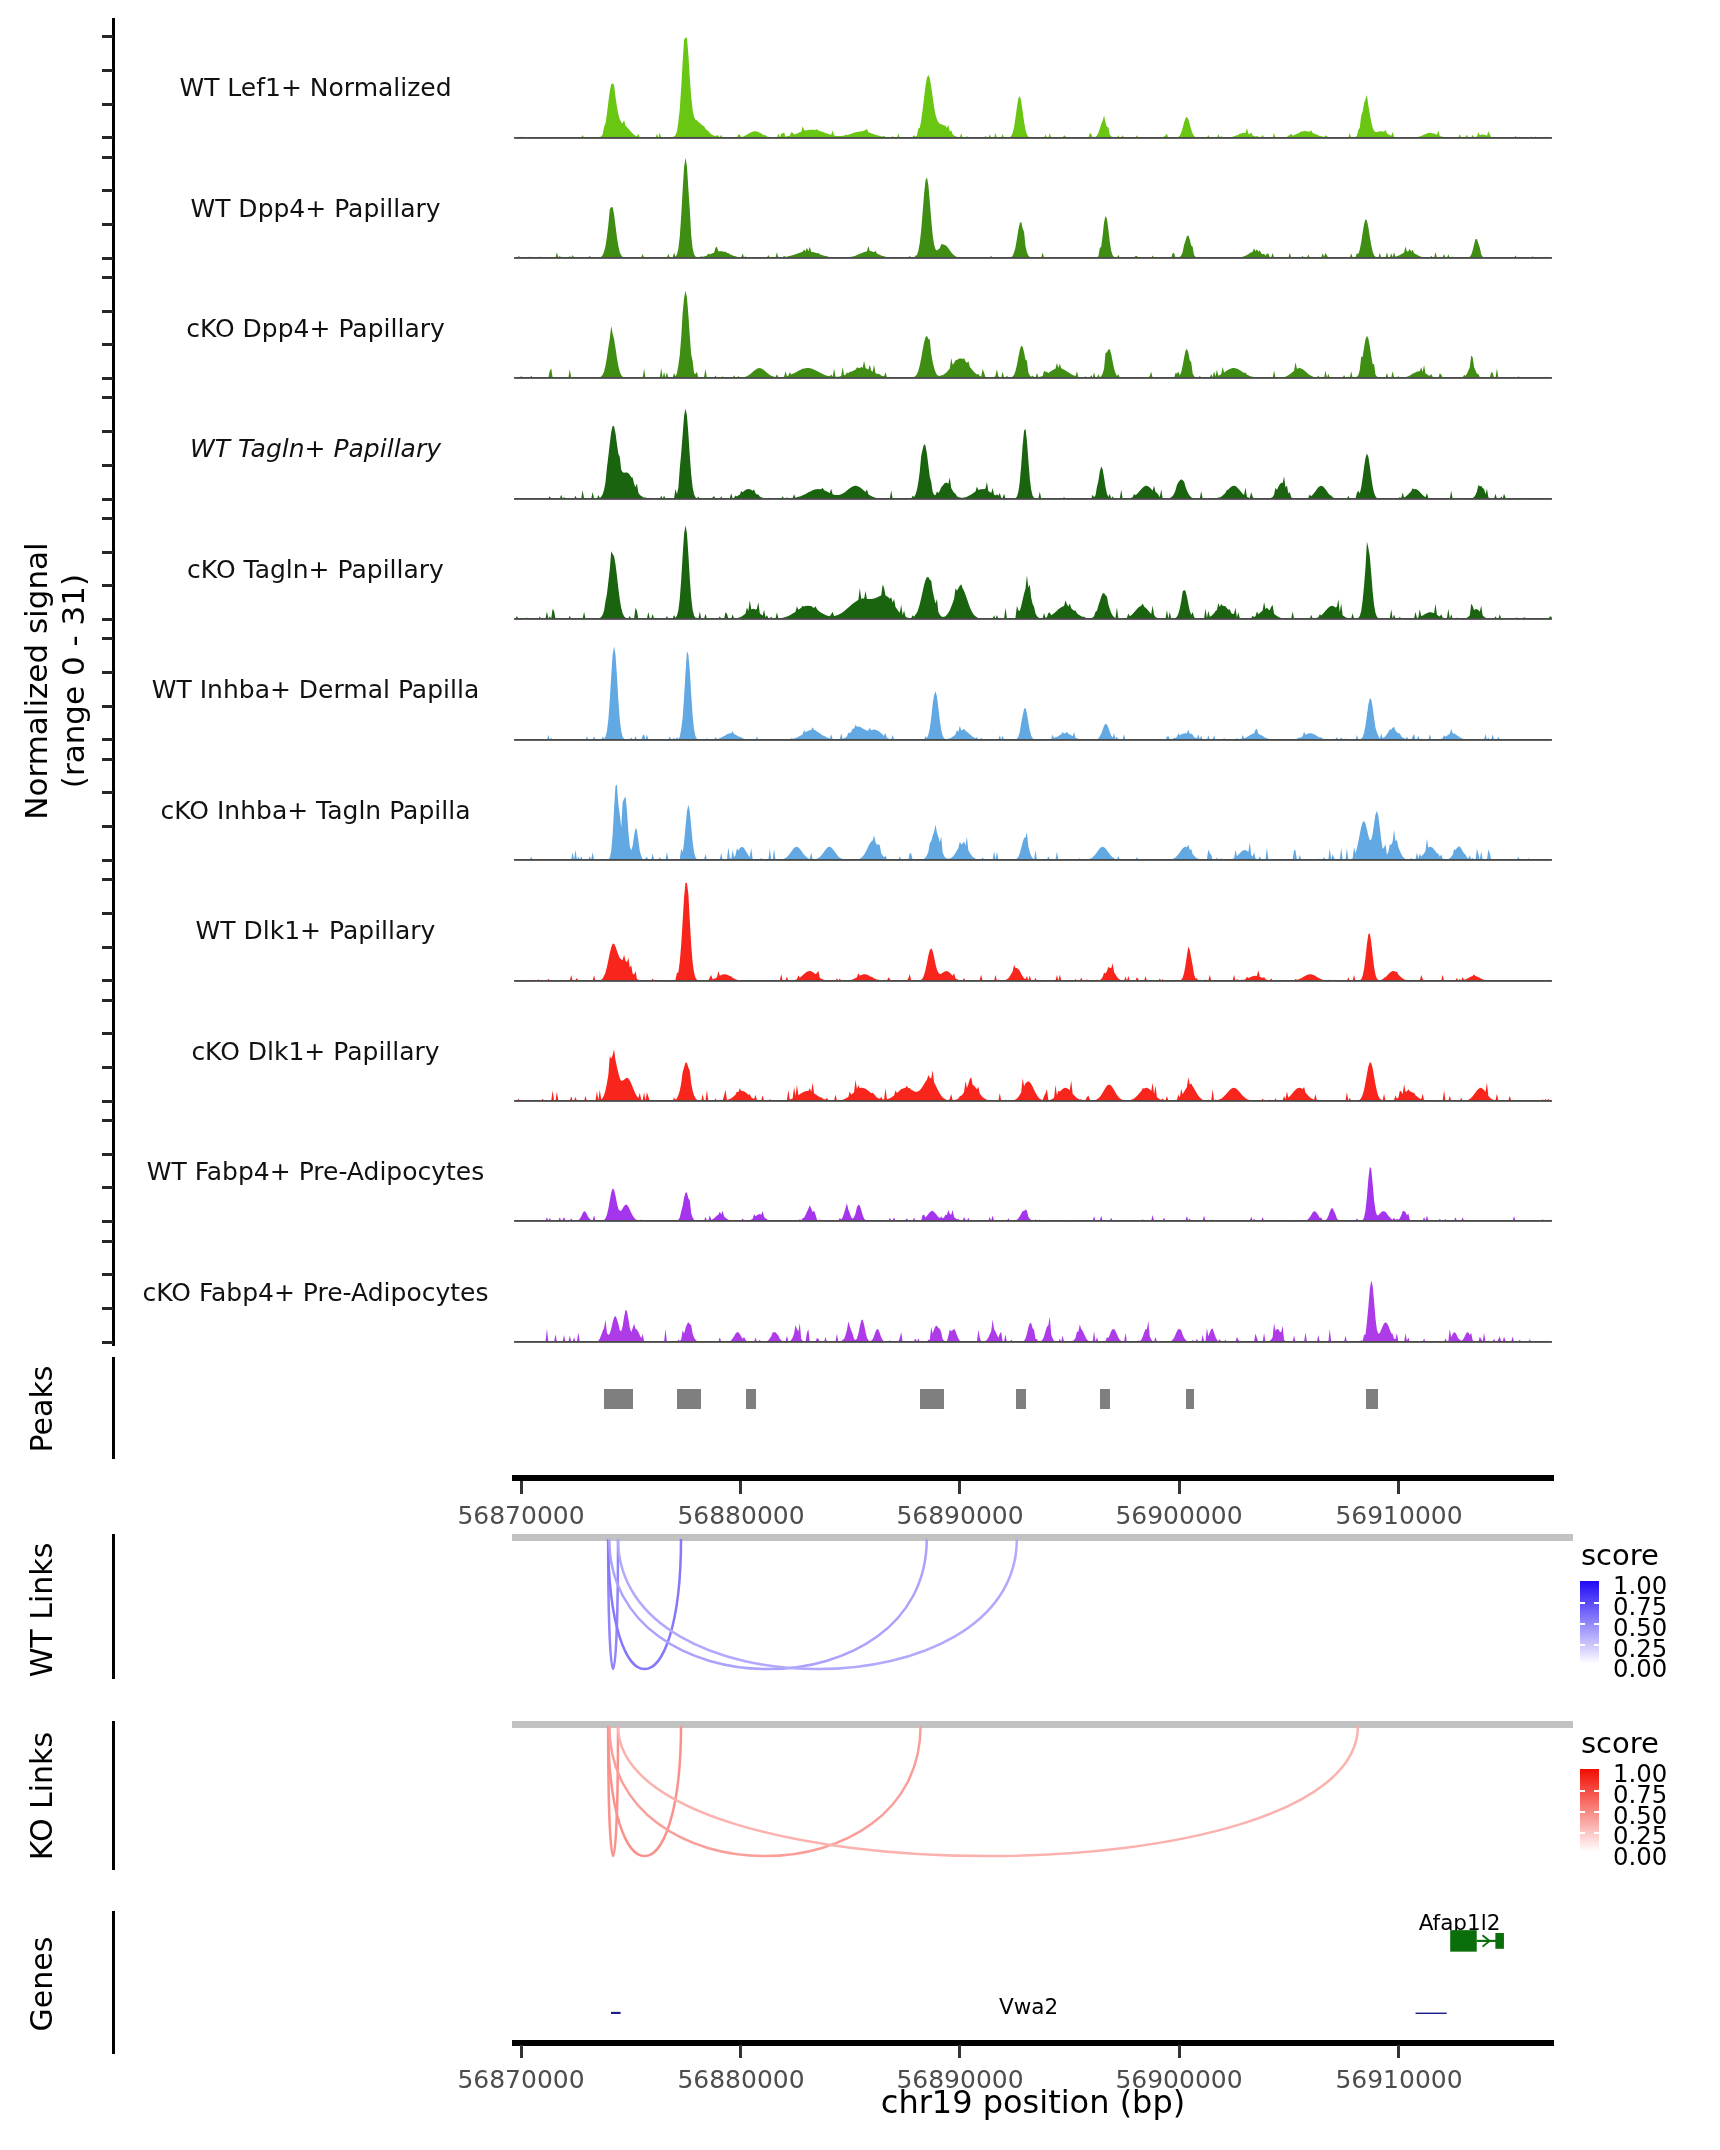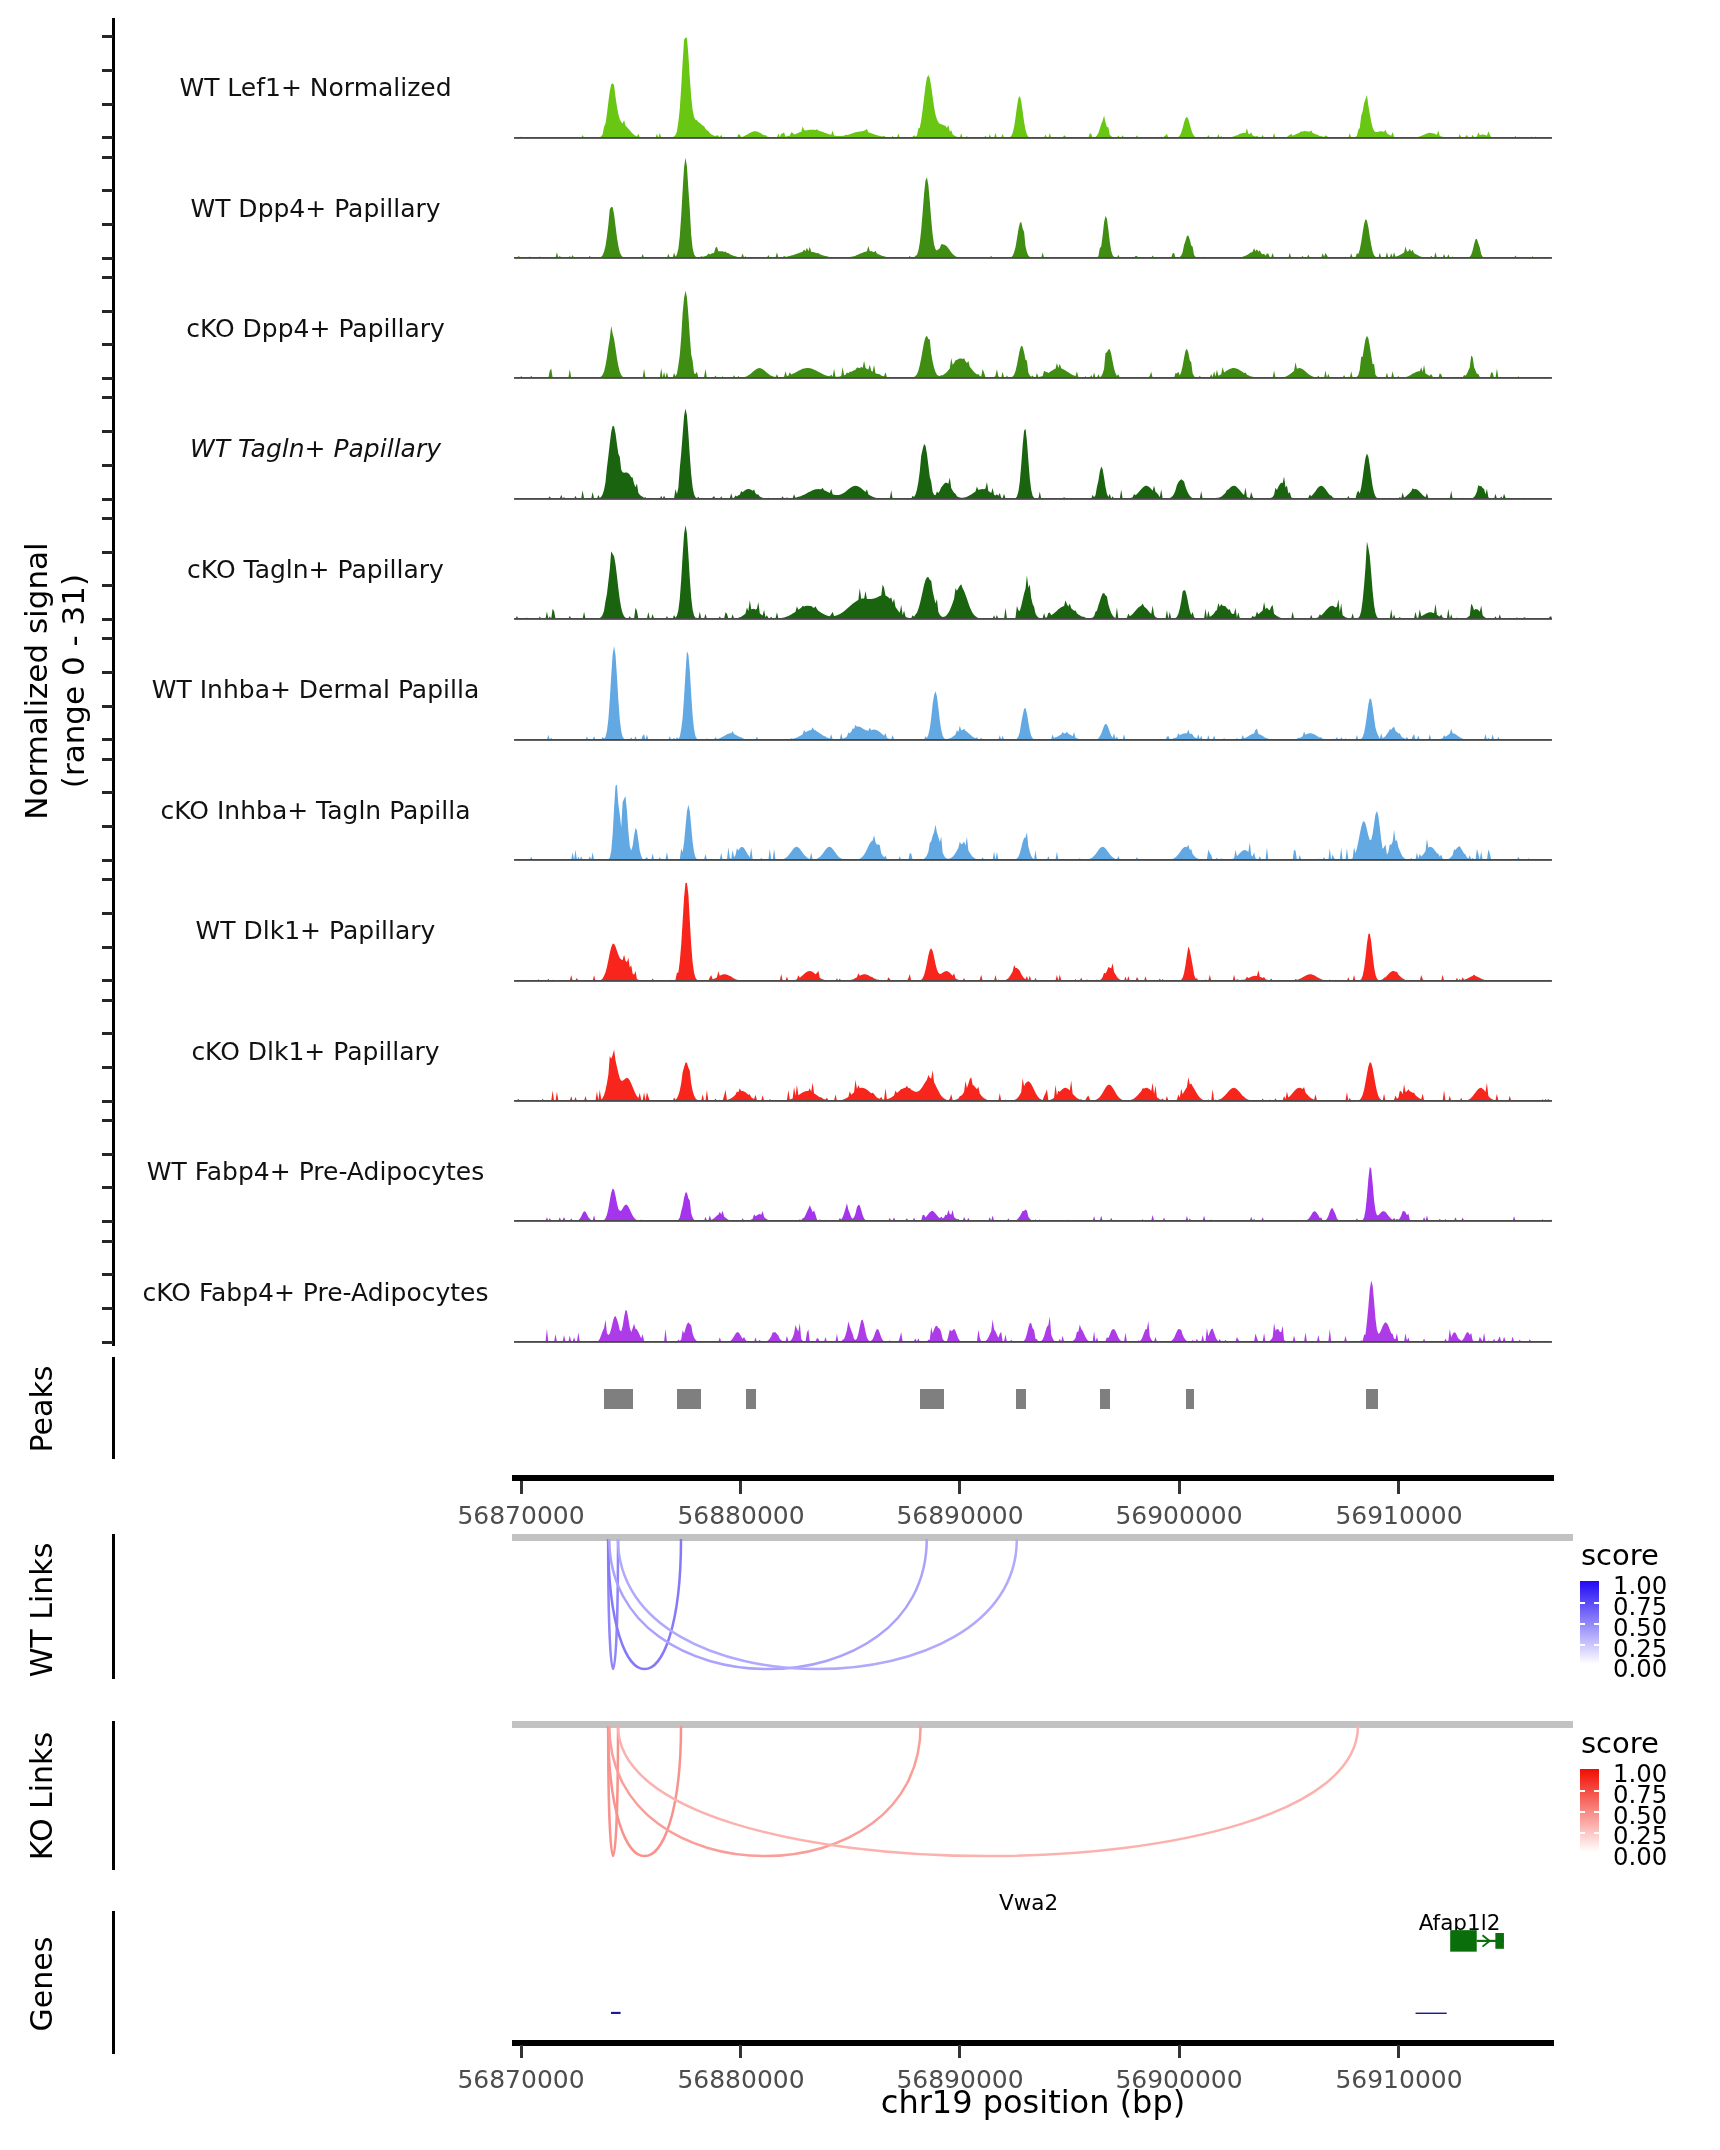--- a/index.html
+++ b/index.html
@@ -149,21 +149,21 @@
 
   <div class="legend-title" style="top:1726px;">score</div>
   <div class="legend-bar" id="ko-legend-bar" style="top: 1769px; background: linear-gradient(rgb(242, 13, 1), rgb(255, 255, 255));"></div>
   <div class="legend-label" style="top:1762px;">1.00</div>
   <div class="legend-label" style="top:1783px;">0.75</div>
   <div class="legend-label" style="top:1804px;">0.50</div>
   <div class="legend-label" style="top:1824px;">0.25</div>
   <div class="legend-label" style="top:1845px;">0.00</div>
 
   <div class="gene-label" style="left:1352px;top:1910px;">Afap1l2</div>
-  <div class="gene-label" style="left:921px;top:1890px;">Vwa2</div>
+  <div class="gene-label" style="left:921px;top:1994px;">Vwa2</div>
   <svg id="genes-svg" width="1061" height="86" style="left:512px;top:1928px;" viewBox="0 0 1480 120">
       <rect x="0" y="134.2" width="1166" height="3.6" fill="#1C1C8F" transform="translate(137.84911024534063,0)"></rect>
       <rect x="137.84911024534063" y="117" width="13.463620090554912" height="38" fill="#1C1C8F"></rect>
       <rect x="341.97530799199745" y="123" width="3" height="26" fill="#1C1C8F"></rect>
       <rect x="464.3718542697694" y="123" width="3" height="26" fill="#1C1C8F"></rect>
       <rect x="522.510213751711" y="123" width="3" height="26" fill="#1C1C8F"></rect>
       <rect x="776.4830472780878" y="123" width="3" height="26" fill="#1C1C8F"></rect>
       <rect x="1130.7910919237654" y="123" width="37.02495524902588" height="26" fill="#1C1C8F"></rect>
       <rect x="1207.5949247130673" y="123" width="22.031378329998915" height="26" fill="#1C1C8F"></rect>
       <rect x="1260.5314309782036" y="118" width="43.450773928609124" height="36" fill="#1C1C8F"></rect>

